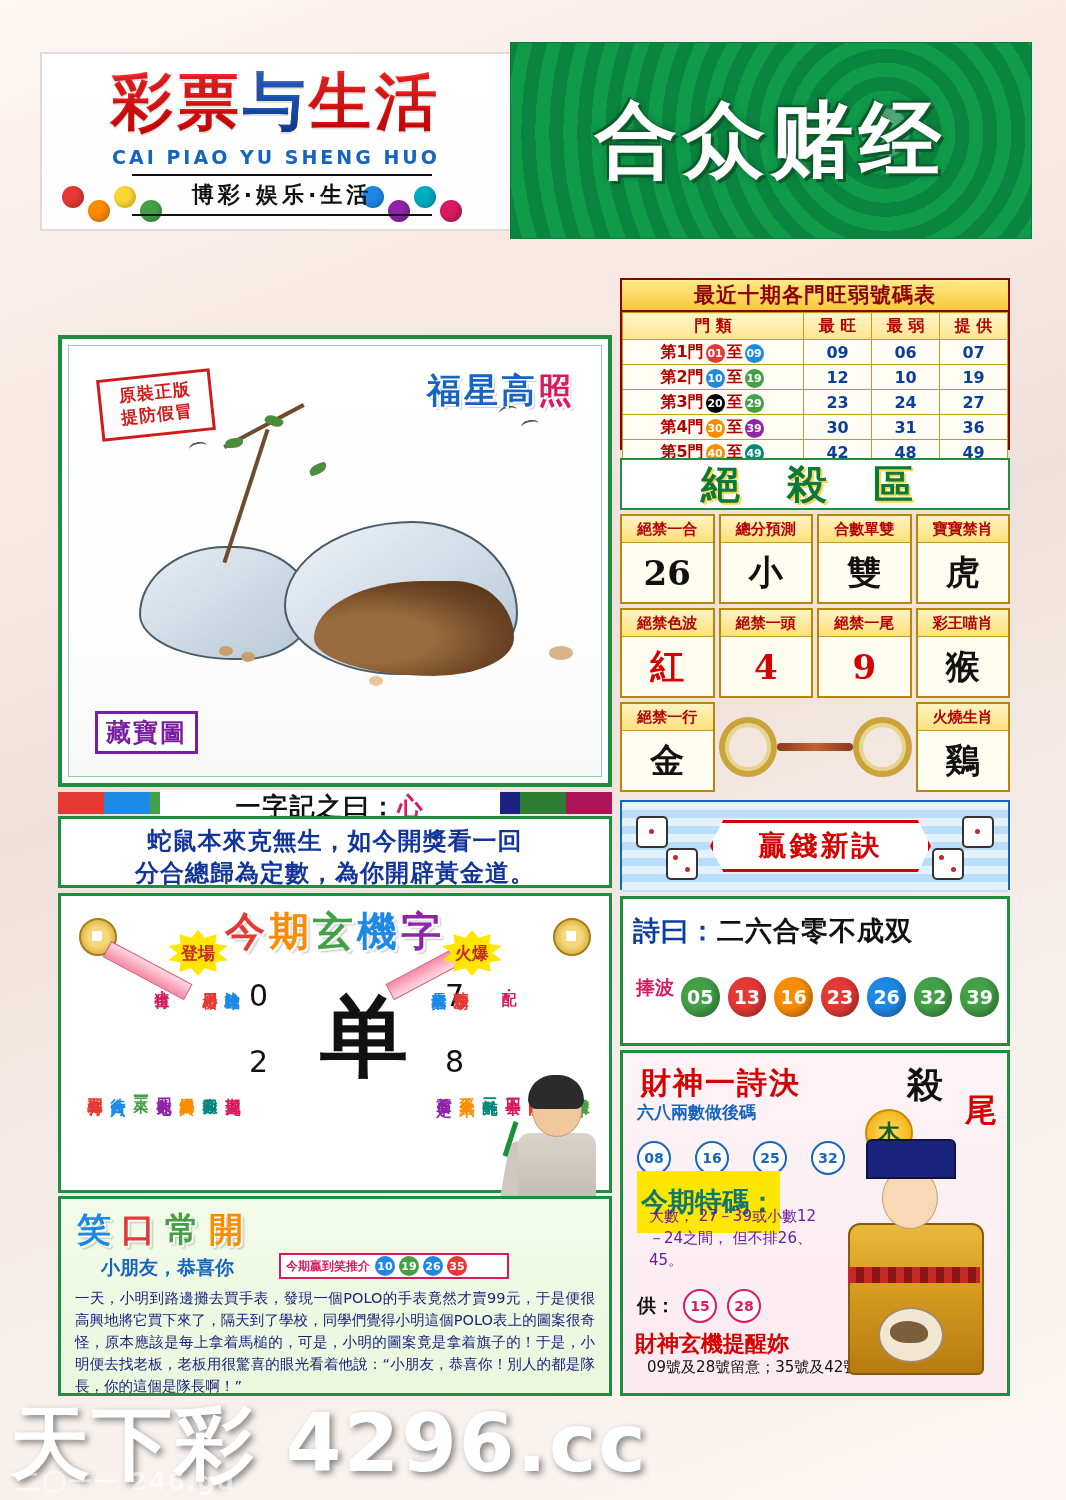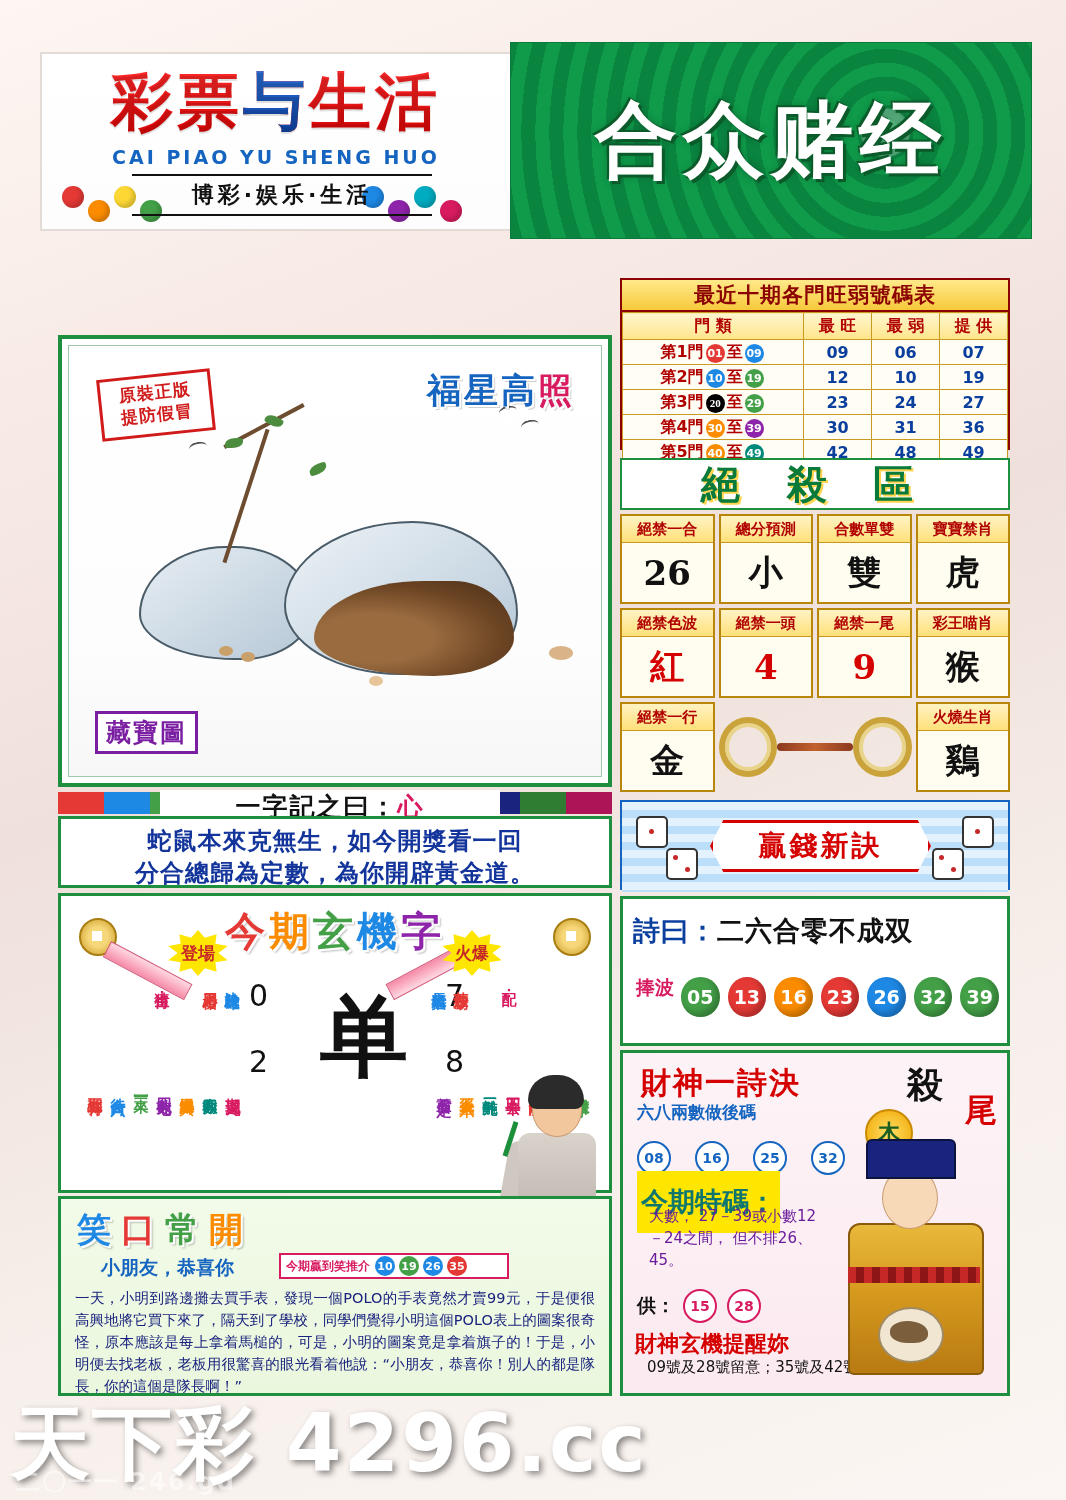--- a/index.html
+++ b/index.html
@@ -408,21 +408,21 @@
             <td>06</td>
             <td>07</td>
           </tr>
           <tr>
             <td class="first"><span>第2門</span><span class="pill" style="background: rgb(30, 136, 229);">10</span><span>至</span><span class="pill" style="background: rgb(67, 160, 71);">19</span></td>
             <td>12</td>
             <td>10</td>
             <td>19</td>
           </tr>
           <tr>
-            <td class="first"><span>第3門</span><span class="pill" style="background: #000000; font-family: Liberation Serif, serif;">20</span><span>至</span><span class="pill" style="background: rgb(67, 160, 71);">29</span></td>
+            <td class="first"><span>第3門</span><span class="pill" style="background: #000000;">20</span><span>至</span><span class="pill" style="background: rgb(67, 160, 71);">29</span></td>
             <td>23</td>
             <td>24</td>
             <td>27</td>
           </tr>
           <tr>
             <td class="first"><span>第4門</span><span class="pill" style="background: rgb(251, 140, 0);">30</span><span>至</span><span class="pill" style="background: rgb(142, 36, 170);">39</span></td>
             <td>30</td>
             <td>31</td>
             <td>36</td>
           </tr>

